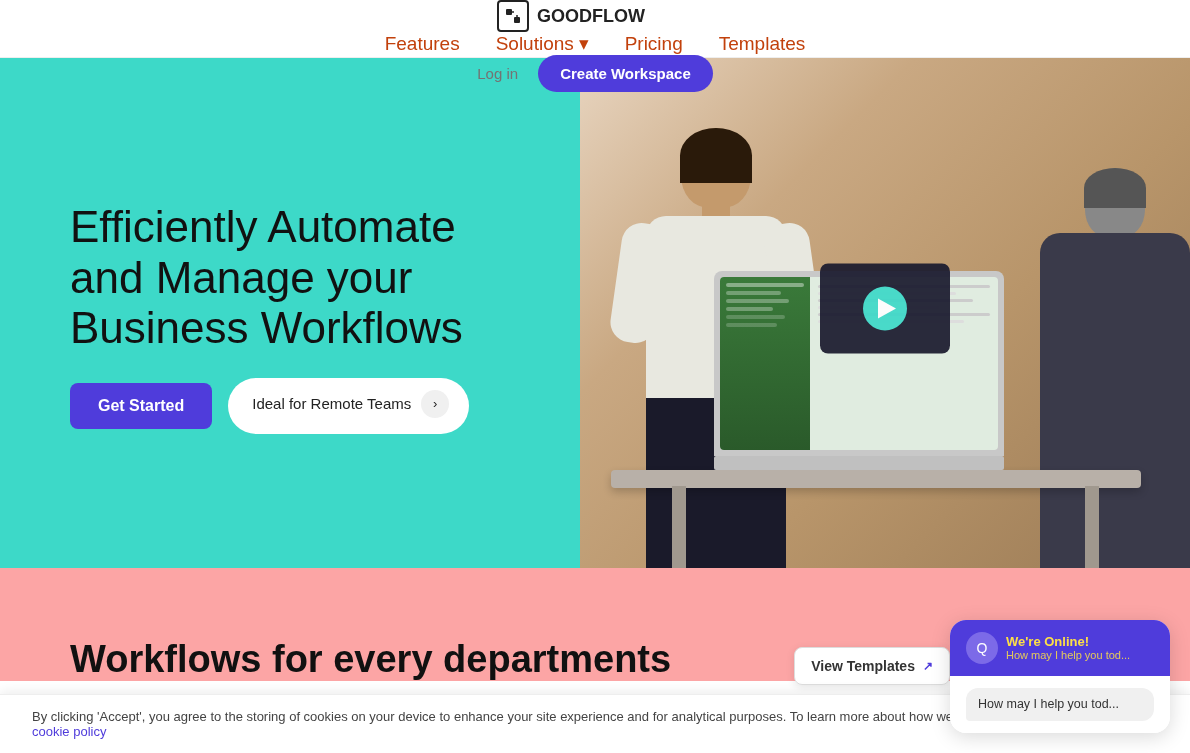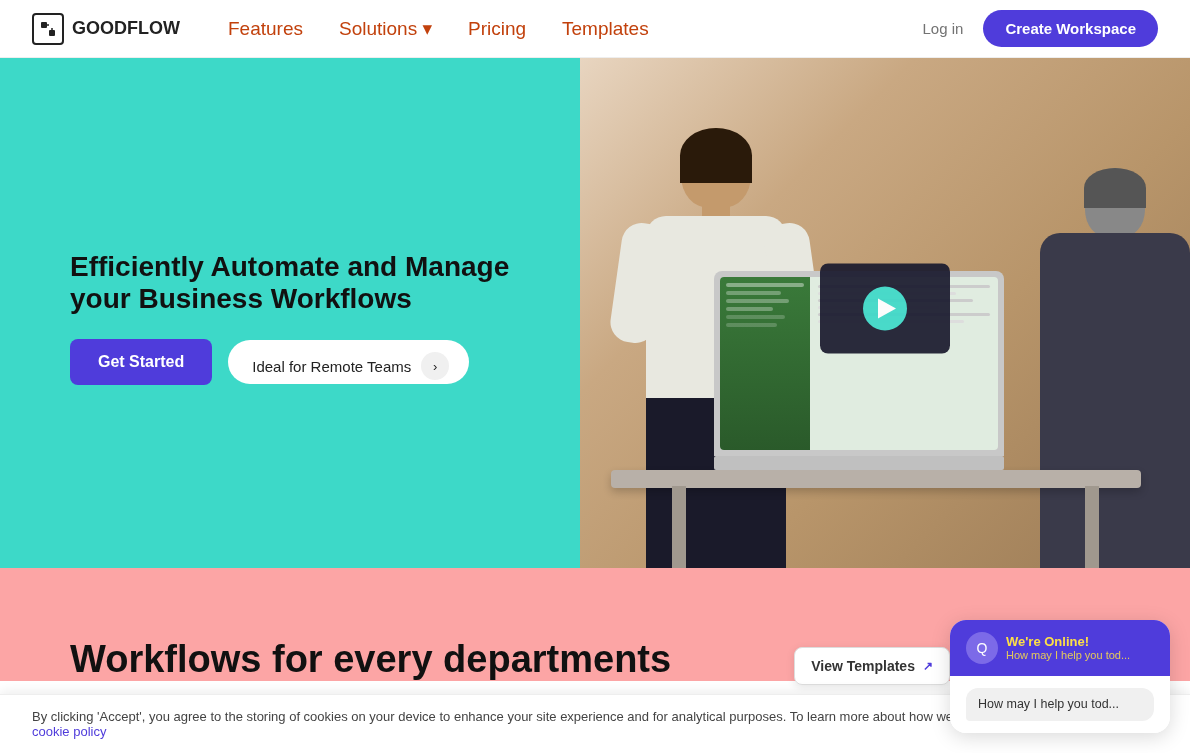--- a/index.html
+++ b/index.html
@@ -8,20 +8,21 @@
     
     .navbar {
       display: flex;
       align-items: center;
       padding: 0 32px;
       height: 58px;
       background: #fff;
       border-bottom: 1px solid #eee;
       position: relative;
       z-index: 10;
+      flex-direction: column;
     }
     .nav-logo {
       display: flex;
       align-items: center;
       gap: 8px;
       font-weight: 700;
       font-size: 18px;
       color: #222;
       text-decoration: none;
       margin-right: 48px;
@@ -84,22 +85,22 @@
       overflow: hidden;
     }
     .hero-content {
       flex: 0 0 580px;
       padding: 70px 60px 60px 70px;
       display: flex;
       flex-direction: column;
       justify-content: center;
     }
     .hero-title {
-      font-size: 28px;
-      font-weight: 700;
+      font-size: 44px;
+      font-weight: 400;
       color: #111;
       line-height: 1.15;
       margin-bottom: 24px;
     }
     .hero-desc {
       font-size: 15.5px;
       color: #222;
       line-height: 1.65;
       margin-bottom: 36px;
       max-width: 480px;
@@ -120,21 +121,21 @@
       cursor: pointer;
     }
     .btn-remote-teams {
       display: flex;
       align-items: center;
       gap: 10px;
       background: #fff;
       color: #222;
       border: none;
       border-radius: 28px;
-      padding: 12px 20px 4px 24px;
+      padding: 12px 20px 16px 24px;
       font-size: 15px;
       font-weight: 500;
       cursor: pointer;
     }
     .btn-remote-teams .arrow-circle {
       width: 28px;
       height: 28px;
       background: #f0f0f0;
       border-radius: 50%;
       display: flex;

